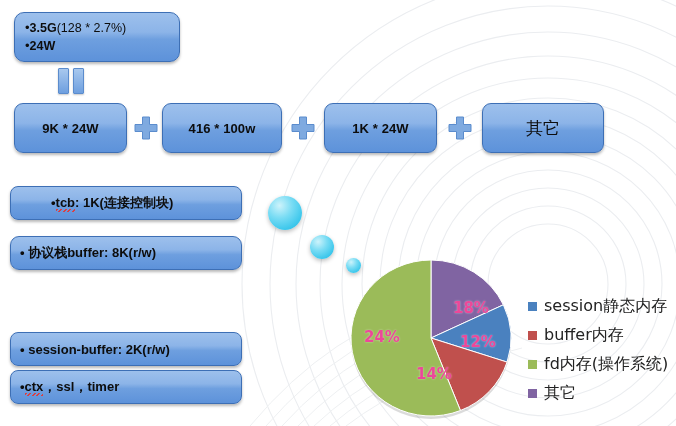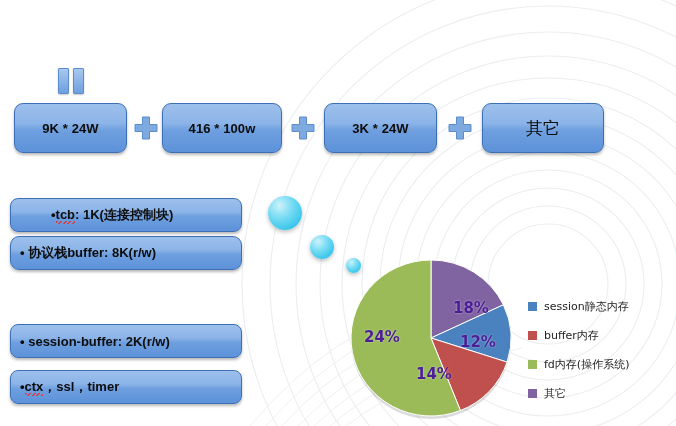--- a/index.html
+++ b/index.html
@@ -103,24 +103,24 @@
   #plus-3 { left: 447px; top: 115px; }
 
   
   .list-box {
     left: 10px;
     width: 232px;
     height: 34px;
     border-radius: 8px;
     border: 1px solid #3d6fb5;
   }
-  #list-0 { top: 198px; padding-left: 40px; }
+  #list-0 { top: 186px; padding-left: 40px; }
   #list-1 { top: 236px; border-radius: 9px; }
   #list-2 { top: 278px; }
-  #list-3 { top: 324px; }
+  #list-3 { top: 332px; }
   #list-4 { top: 370px; }
 
   .list-text {
     font-size: 13px;
     font-weight: bold;
     white-space: nowrap;
     color: #0d0d0d;
   }
   .sp { position: relative; }
   .sp::after {
@@ -157,21 +157,21 @@
   }
   #pie-wrap {
     position: absolute;
     left: 340px; top: 255px;
     width: 182px; height: 166px;
   }
   .slice-label {
     position: absolute;
     font-size: 15px;
     font-weight: bold;
-    color: #4c1d95;
+    color: #ec4899;
     font-family: "DejaVu Sans", "Liberation Sans", sans-serif;
     text-shadow: 0 0 2px rgba(255,255,255,0.55);
   }
 
   
   #legend {
     position: absolute;
     left: 528px; top: 292px;
     width: 148px;
   }
@@ -179,21 +179,21 @@
     display: flex;
     align-items: center;
     height: 29px;
   }
   .legend-swatch {
     width: 9px; height: 9px;
     margin-right: 7px;
     flex: 0 0 auto;
   }
   .legend-text {
-    font-size: 11px;
+    font-size: 16px;
     color: #222;
     white-space: nowrap;
     font-family: "DejaVu Sans", "Liberation Sans", sans-serif;
   }
 </style>
 </head>
 <body>
 
 <div id="canvas">
 
@@ -217,20 +217,28 @@
       <path d="M250 426 Q330 330 438 300"></path>
       <path d="M266 426 Q344 336 452 308"></path>
       <path d="M282 426 Q358 342 466 316"></path>
       <path d="M298 426 Q372 350 480 324"></path>
       <path d="M314 426 Q386 358 494 332"></path>
       <path d="M330 426 Q400 366 508 340"></path>
       <path d="M346 426 Q414 374 522 348"></path>
     </g>
   </svg>
 
+  <div class="blue-box" id="summary-box">
+    <div class="bullet-line">
+      <span class="bullet-dot">•</span><span class="b-strong">3.5G</span><span class="b-norm">(128 * 2.7%)</span>
+    </div>
+    <div class="bullet-line">
+      <span class="bullet-dot">•</span><span class="b-strong">24W</span>
+    </div>
+  </div>
 
   <div id="equals-connector">
     <i></i>
     <i></i>
   </div>
 
   <div class="blue-box center" id="box-9k">
     <span class="box-label">9K * 24W</span>
   </div>
 
@@ -240,21 +248,21 @@
 
   <div class="blue-box center" id="box-416">
     <span class="box-label">416 * 100w</span>
   </div>
 
   <svg class="plus-icon" id="plus-2" viewBox="0 0 26 26" xmlns="http://www.w3.org/2000/svg">
     <path d="M9.5 2 h7 v7.5 h7.5 v7 h-7.5 v7.5 h-7 v-7.5 h-7.5 v-7 h7.5 z" fill="#7faae0" stroke="#5b8ccd" stroke-width="1" stroke-linejoin="round"></path>
   </svg>
 
   <div class="blue-box center" id="box-2k">
-    <span class="box-label">3K * 24W</span>
+    <span class="box-label">1K * 24W</span>
   </div>
 
   <svg class="plus-icon" id="plus-3" viewBox="0 0 26 26" xmlns="http://www.w3.org/2000/svg">
     <path d="M9.5 2 h7 v7.5 h7.5 v7 h-7.5 v7.5 h-7 v-7.5 h-7.5 v-7 h7.5 z" fill="#7faae0" stroke="#5b8ccd" stroke-width="1" stroke-linejoin="round"></path>
   </svg>
 
   <div class="blue-box center" id="box-other">
     <span class="box-label cn">其它</span>
   </div>
 

